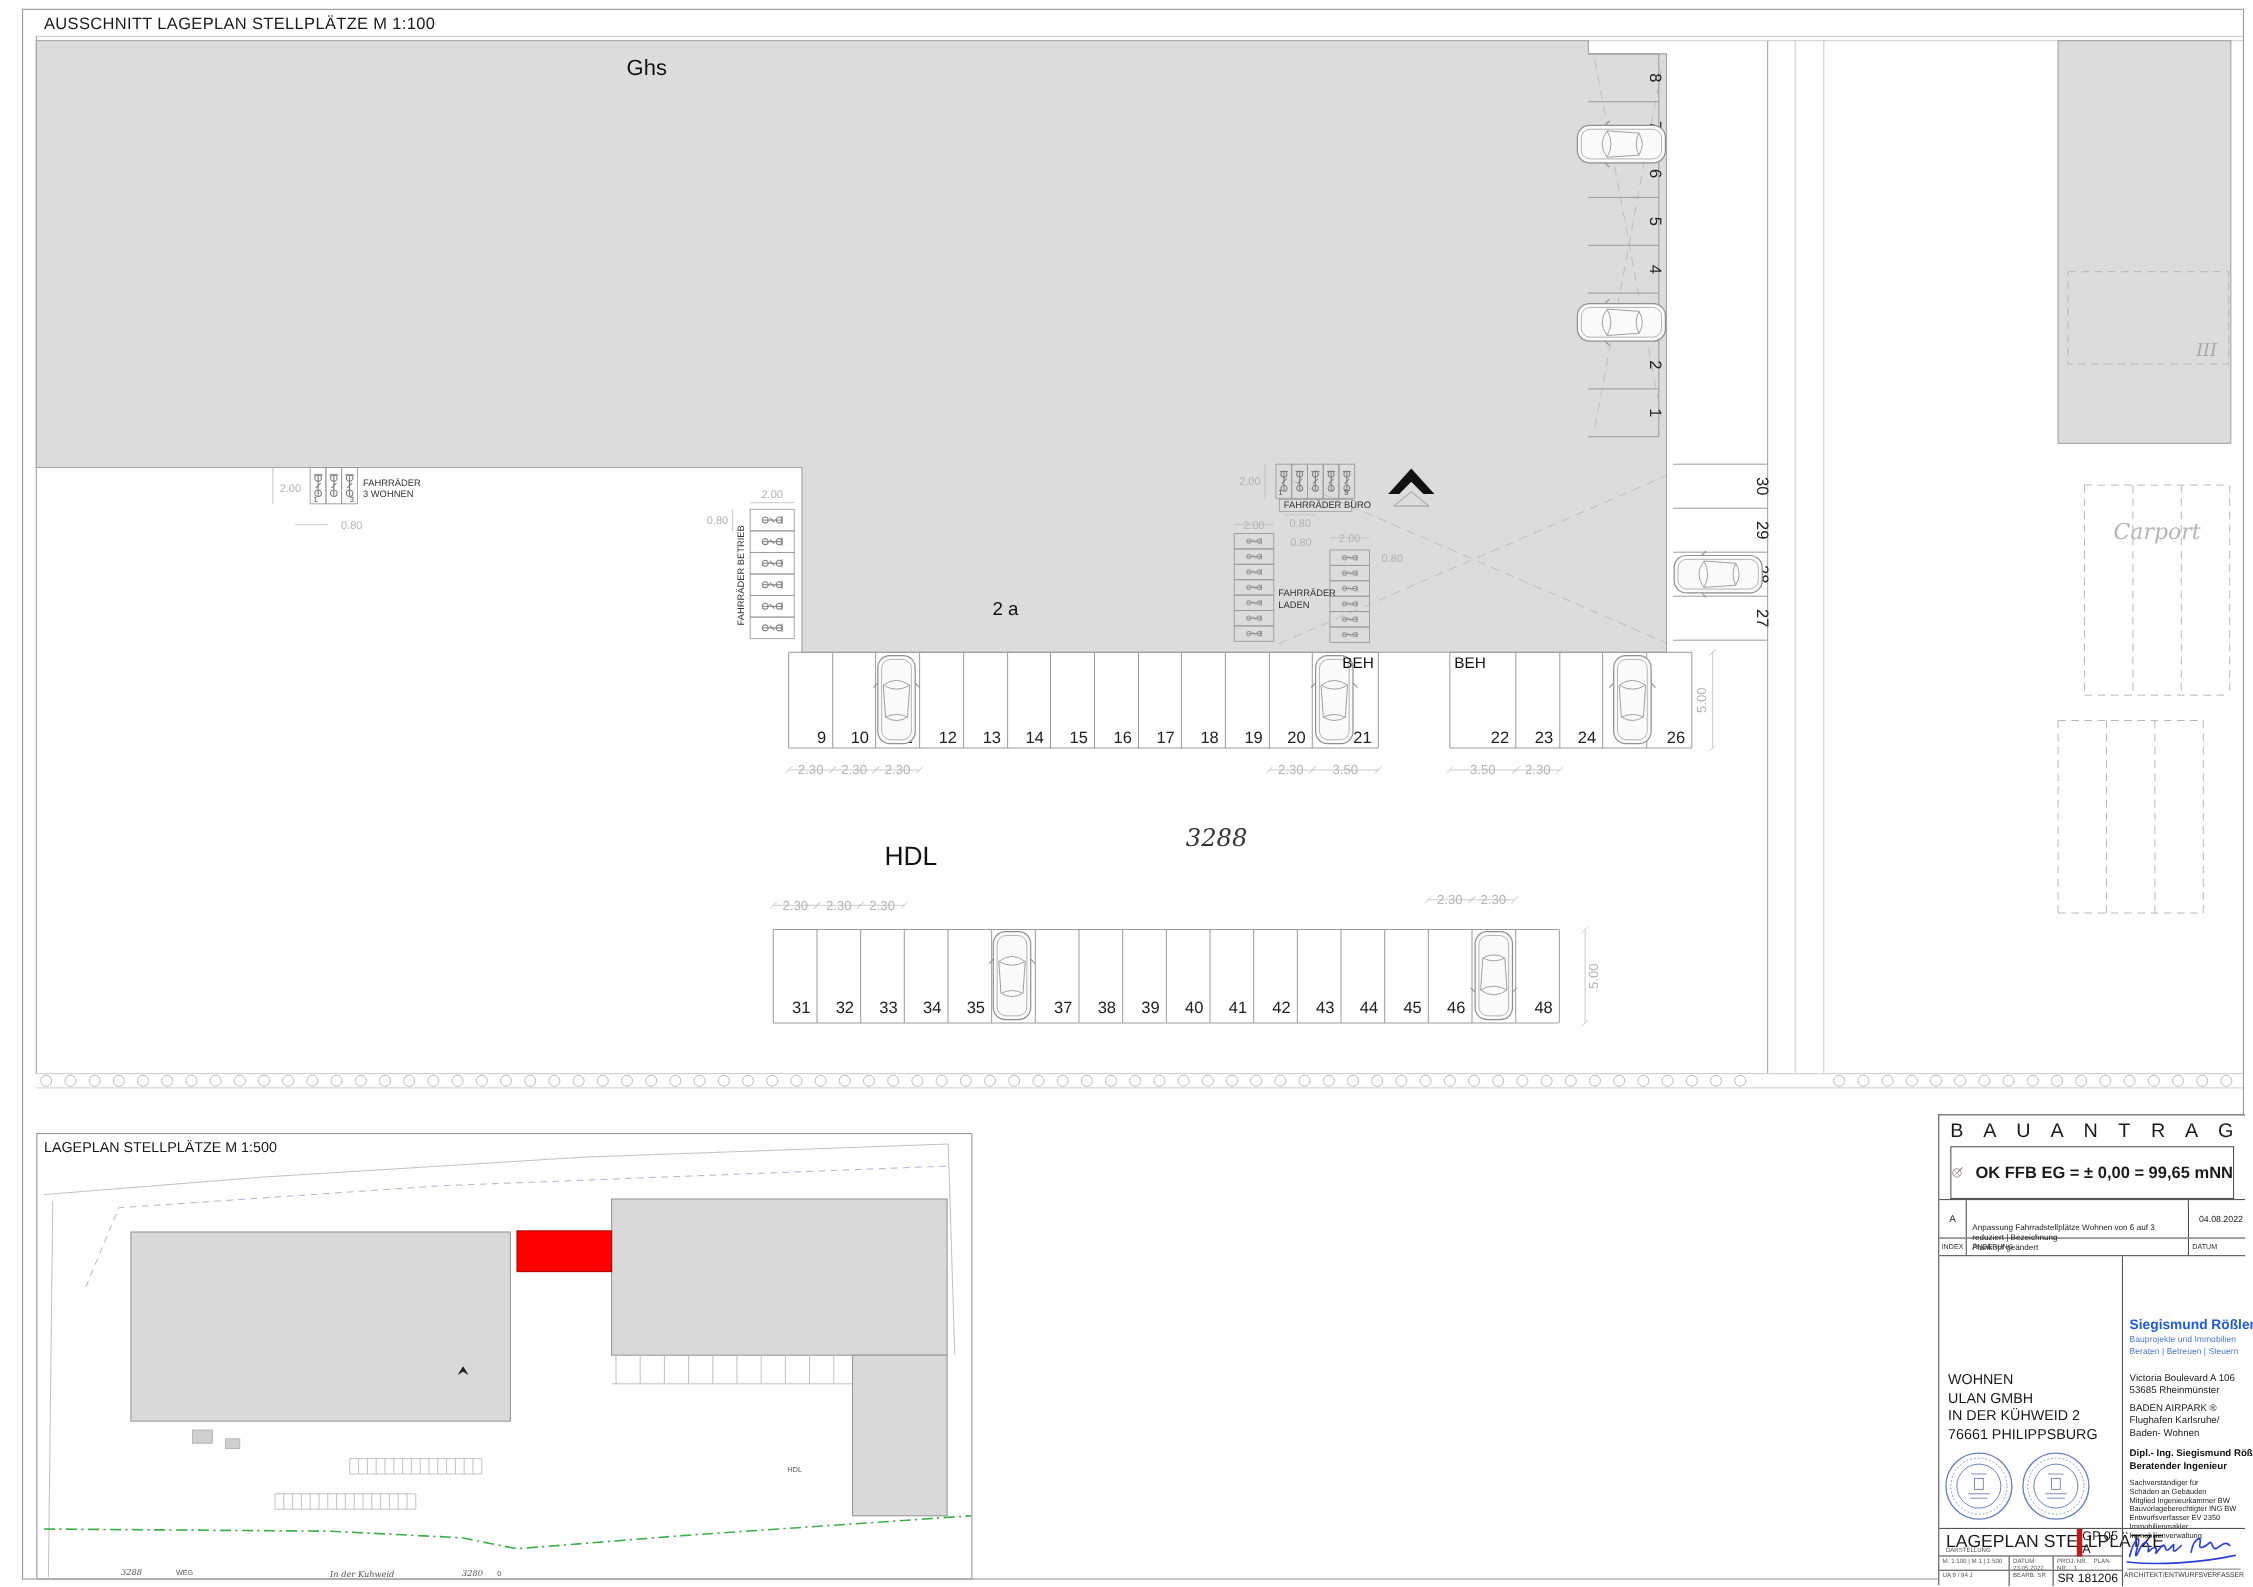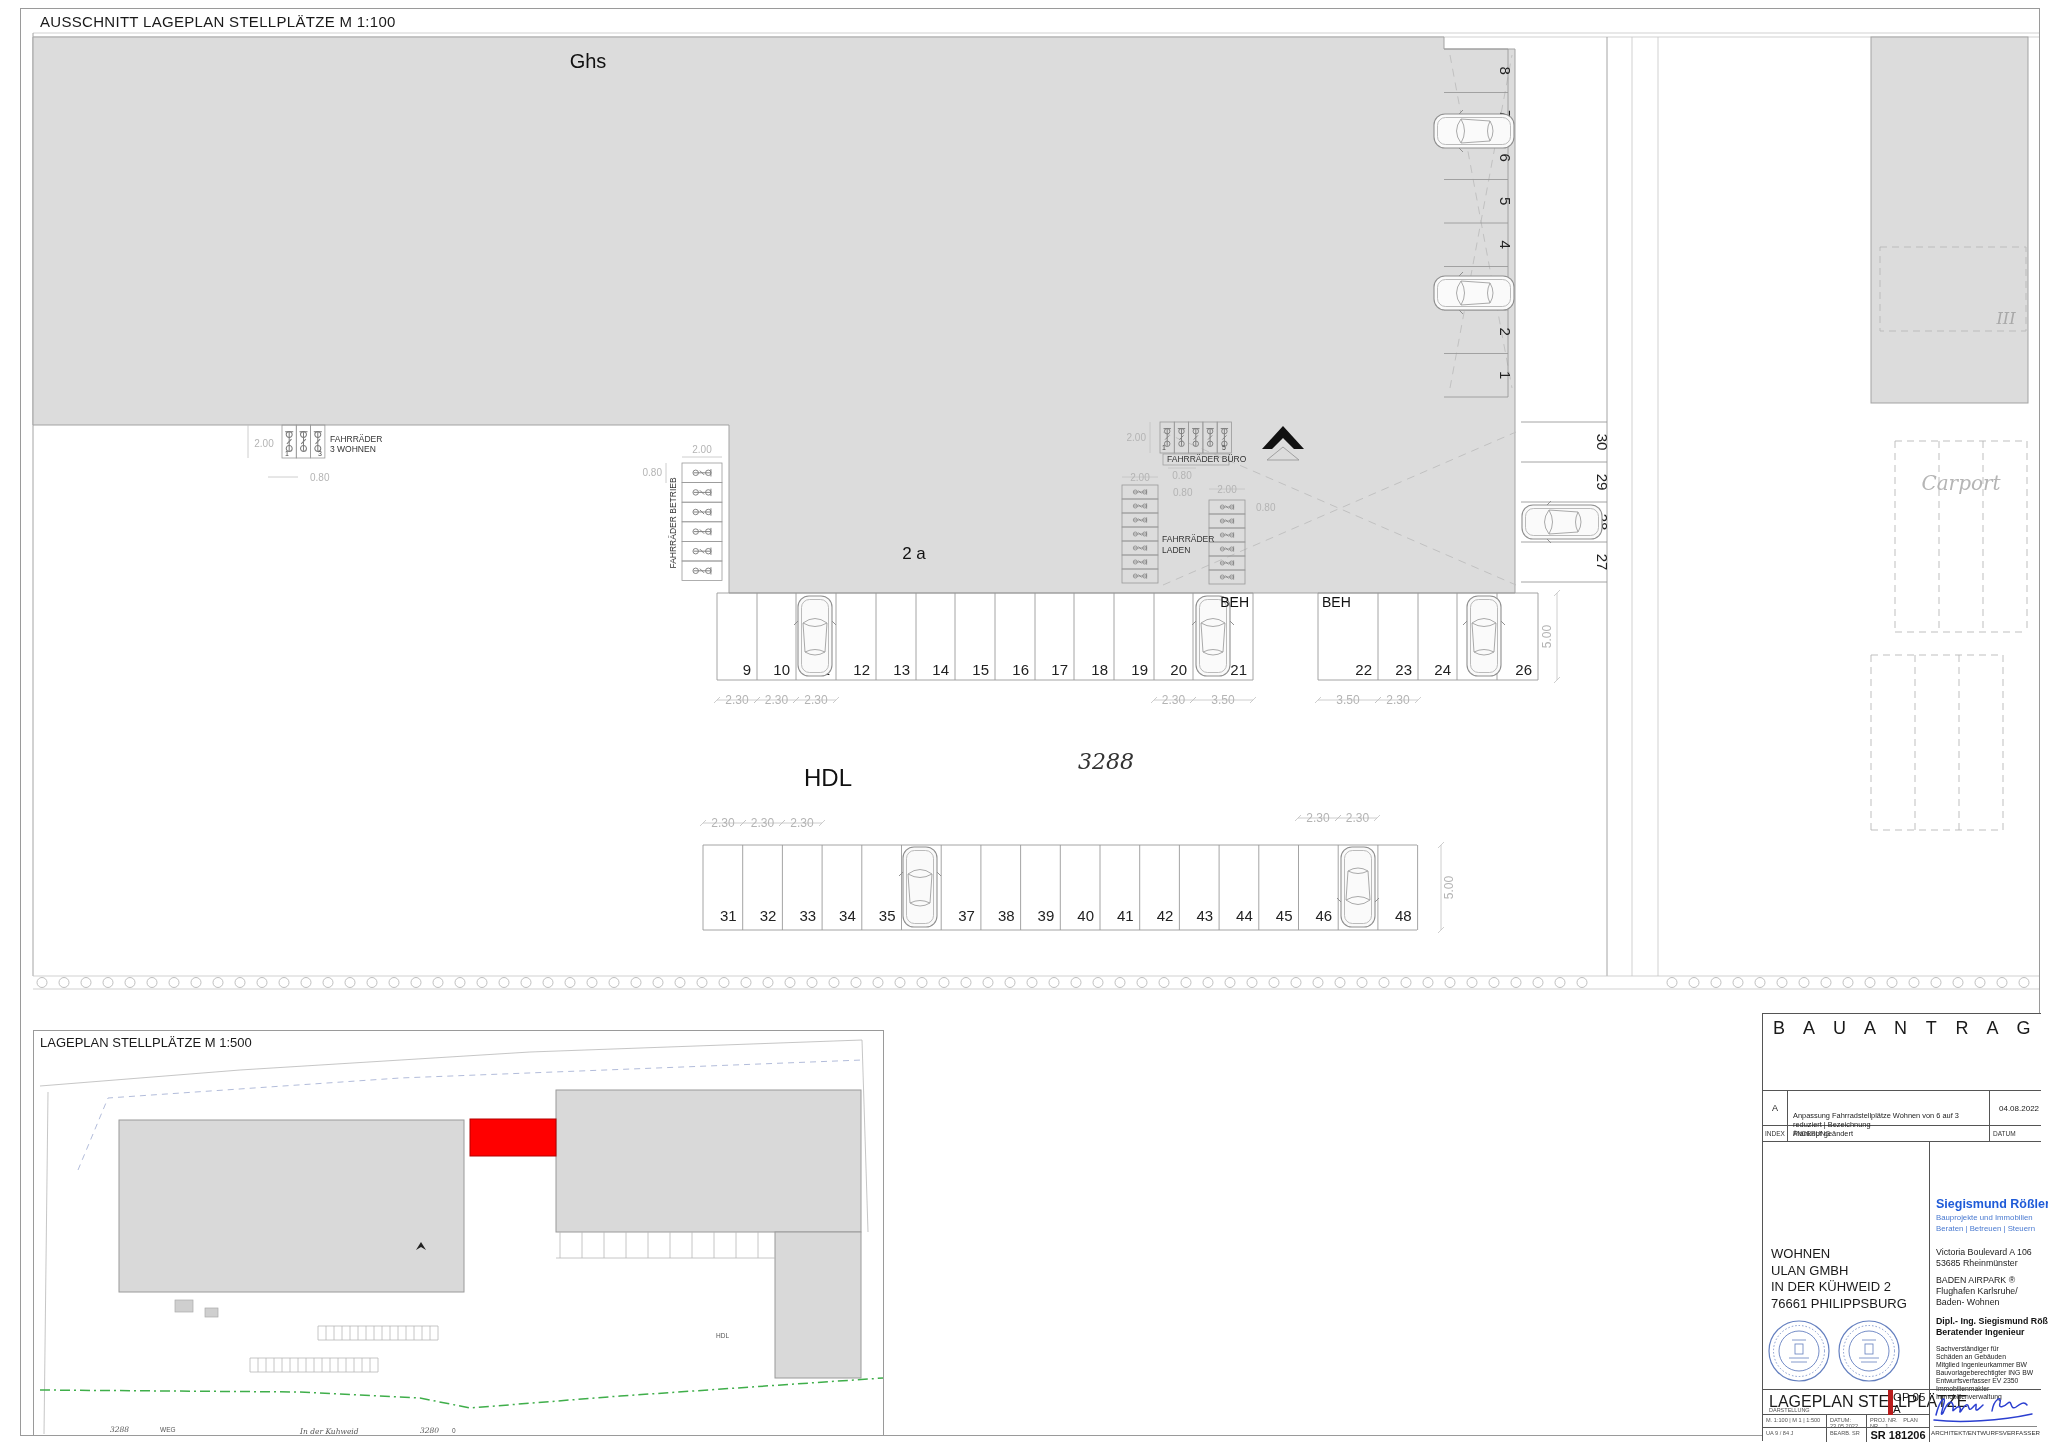--- a/index.html
+++ b/index.html
@@ -67,21 +67,21 @@
   #f-rowA{position:absolute;left:0;top:0;width:166px;height:25px;border-bottom:1px solid #555;box-sizing:border-box}
   #f-doc-title{position:absolute;left:6px;top:3px;font-size:16px;white-space:nowrap}
   #f-darstellung{position:absolute;left:6px;top:17px;font-size:5.5px;color:#555}
   #f-gp{position:absolute;right:0;top:0;width:41px;height:25px;border-left:5px solid #b91c1c;display:flex;align-items:center;justify-content:center;font-size:11.5px;box-sizing:border-box}
   #f-rowB{position:absolute;left:0;top:25px;width:166px;height:13px;border-bottom:1px solid #555;display:flex;font-size:5.6px;color:#555;box-sizing:border-box}
   #f-rowC{position:absolute;left:0;top:38px;width:166px;height:14px;display:flex;font-size:5.6px;color:#555}
   .fc1{width:63px;padding:2px 0 0 3px;box-sizing:border-box;overflow:hidden}
   .fc2{width:40px;border-left:1px solid #555;padding:2px 0 0 3px;box-sizing:border-box;overflow:hidden}
   .fc3{flex:1;border-left:1px solid #555;padding:2px 0 0 3px;box-sizing:border-box;overflow:hidden}
   .fc3 span{margin-right:4px}
-  #f-srnr{display:flex;align-items:center;justify-content:center;font-size:11px;font-weight:bold;color:#111;padding:0!important}
+  #f-srnr{display:flex;align-items:center;justify-content:center;font-size:11px;font-weight:normal;color:#111;padding:0!important}
   #f-sign{position:absolute;left:166px;top:0;width:112px;height:52px;border-left:1px solid #555;box-sizing:border-box}
   #f-sign-line{position:absolute;left:4px;right:4px;top:36px;border-top:1px solid #888}
   #f-architect{position:absolute;left:0;top:39px;width:100%;text-align:center;font-size:6.2px;color:#333}
 </style>
 </head>
 <body>
 
 <svg id="plan-svg" width="2048" height="1010" viewBox="0 0 2048 1010">
   <defs>
     <g id="car-sym">
@@ -735,20 +735,30 @@
   <text x="716" y="1338" class="mini-plain">HDL</text>
 </svg>
 
 <div id="sheet-frame" class="abs"></div>
 <div id="main-title" class="abs">AUSSCHNITT LAGEPLAN STELLPLÄTZE M 1:100</div>
 <div id="mini-title" class="abs">LAGEPLAN STELLPLÄTZE M 1:500</div>
 
 <div id="titleblock" class="abs">
   <div id="tb-header">B A U A N T R A G</div>
 
+  <div id="okffb-box">
+    <svg width="40" height="40" viewBox="0 0 40 40" style="position:static">
+      <circle cx="17" cy="21" r="13" fill="none" stroke="#222" stroke-width="1.3"></circle>
+      <line x1="7" y1="31" x2="27" y2="11" stroke="#222" stroke-width="1"></line>
+      <line x1="7" y1="11" x2="27" y2="31" stroke="#222" stroke-width="1"></line>
+      <line x1="22" y1="16" x2="34" y2="4" stroke="#a02fae" stroke-width="3"></line>
+      <polygon points="20,19 24,14 22,20" fill="#222"></polygon>
+    </svg>
+    <span id="okffb-text">OK FFB EG = ± 0,00 = 99,65 mNN</span>
+  </div>
 
   <div id="rev-row">
     <div id="rev-index">A</div>
     <div id="rev-text">
       <div>Anpassung Fahrradstellplätze Wohnen von 6 auf 3 reduziert | Bezeichnung</div>
       <div>Plankopf geändert</div>
     </div>
     <div id="rev-date">04.08.2022</div>
   </div>
 

